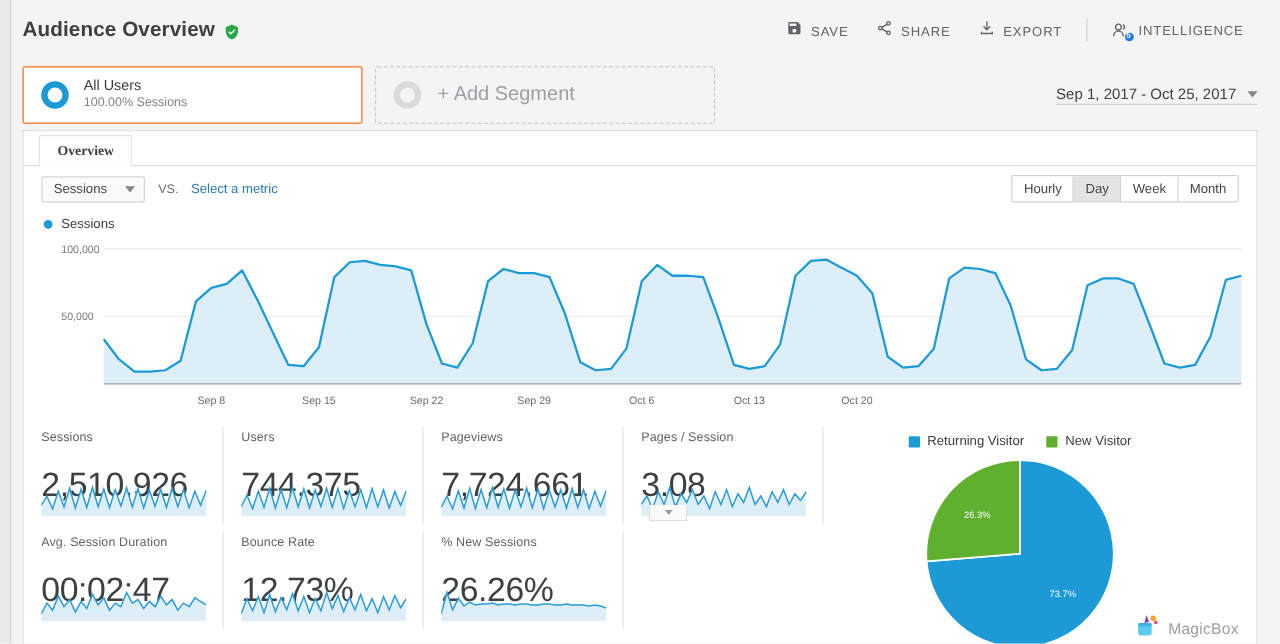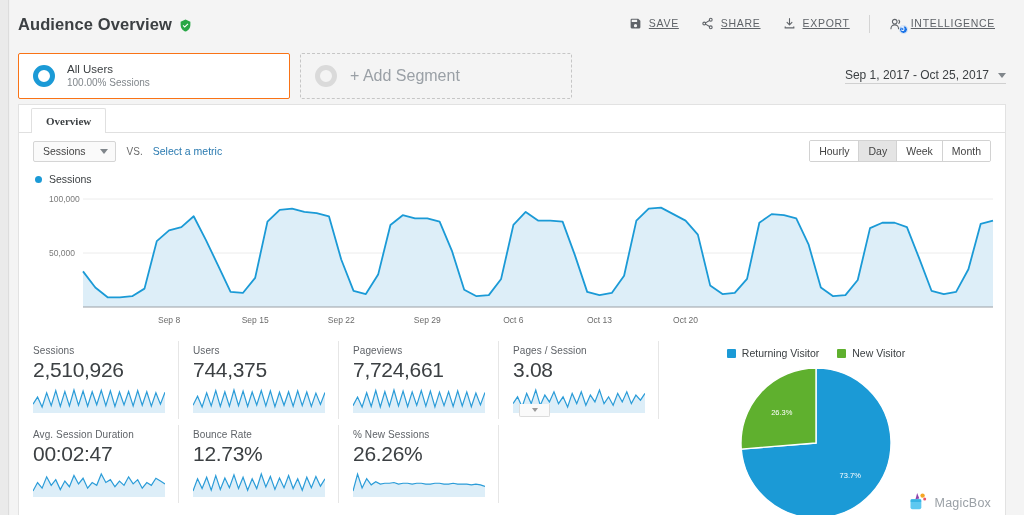--- a/index.html
+++ b/index.html
@@ -60,32 +60,31 @@
     top: 1px;
   }
   .header-spacer { flex: 1; }
   .header-actions {
     display: flex;
     align-items: center;
     gap: 0px;
   }
   .hdr-btn {
     display: flex;
-    align-items: flex-start;
+    align-items: flex-end;
     gap: 7px;
     padding: 6px 11px;
     font-size: 10.5px;
     letter-spacing: .7px;
     color: #5f6368;
     cursor: pointer;
     background: none;
     border: none;
     font-family: inherit;
     white-space: nowrap;
-    text-decoration: underline;
   }
   .hdr-divider {
     width: 1px;
     height: 18px;
     background: #d4d4d4;
     margin: 0 8px;
   }
   .intel-icon-wrap { position: relative; display: inline-flex; }
   .intel-badge {
     position: absolute;
@@ -336,24 +335,24 @@
   }
   .metric-card.last { border-right: 1px solid #e6e6e6; }
   .metric-card.empty-cell { border-right: none; }
   .metric-name {
     font-size: 10px;
     color: #5f6368;
     letter-spacing: .1px;
     white-space: nowrap;
   }
   .metric-value {
-    font-size: 21px;
+    font-size: 27px;
     color: #3c4043;
     font-weight: normal;
-    margin-top: 2px;
+    margin-top: 17px;
     letter-spacing: -.3px;
     line-height: 1.15;
   }
   .spark {
     position: absolute;
     left: 0;
     bottom: 6px;
     width: 132px;
     height: 26px;
   }

